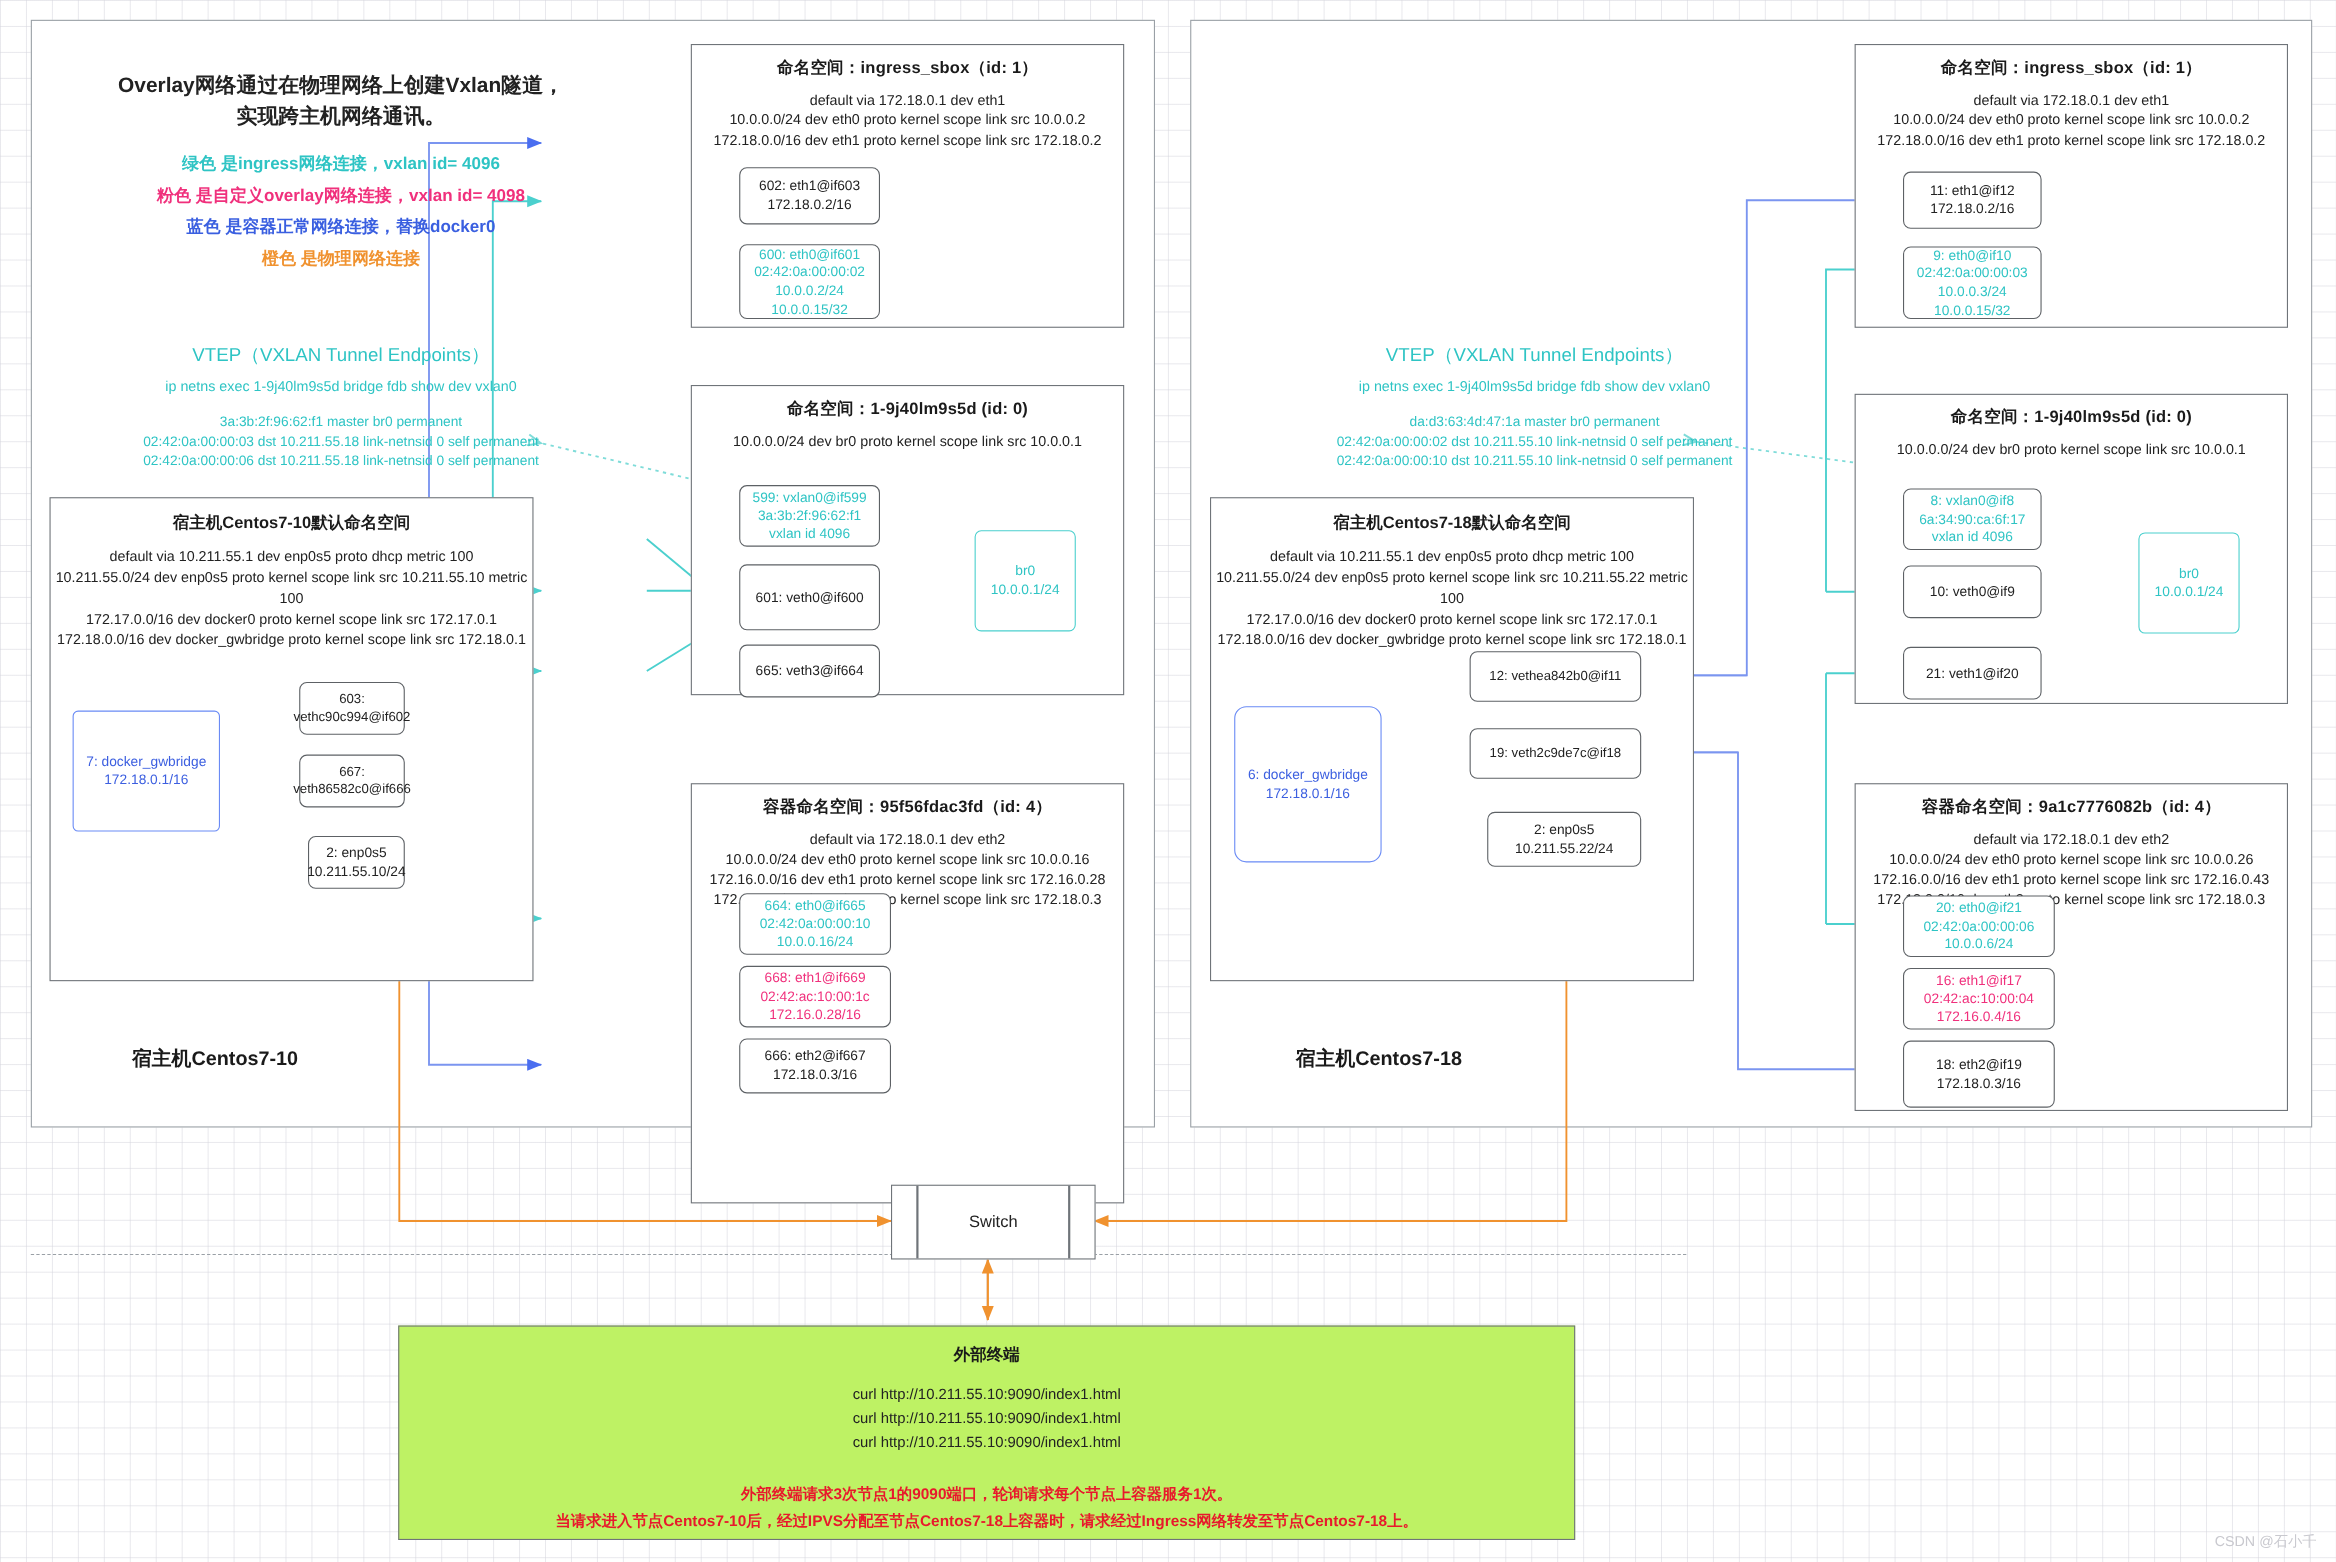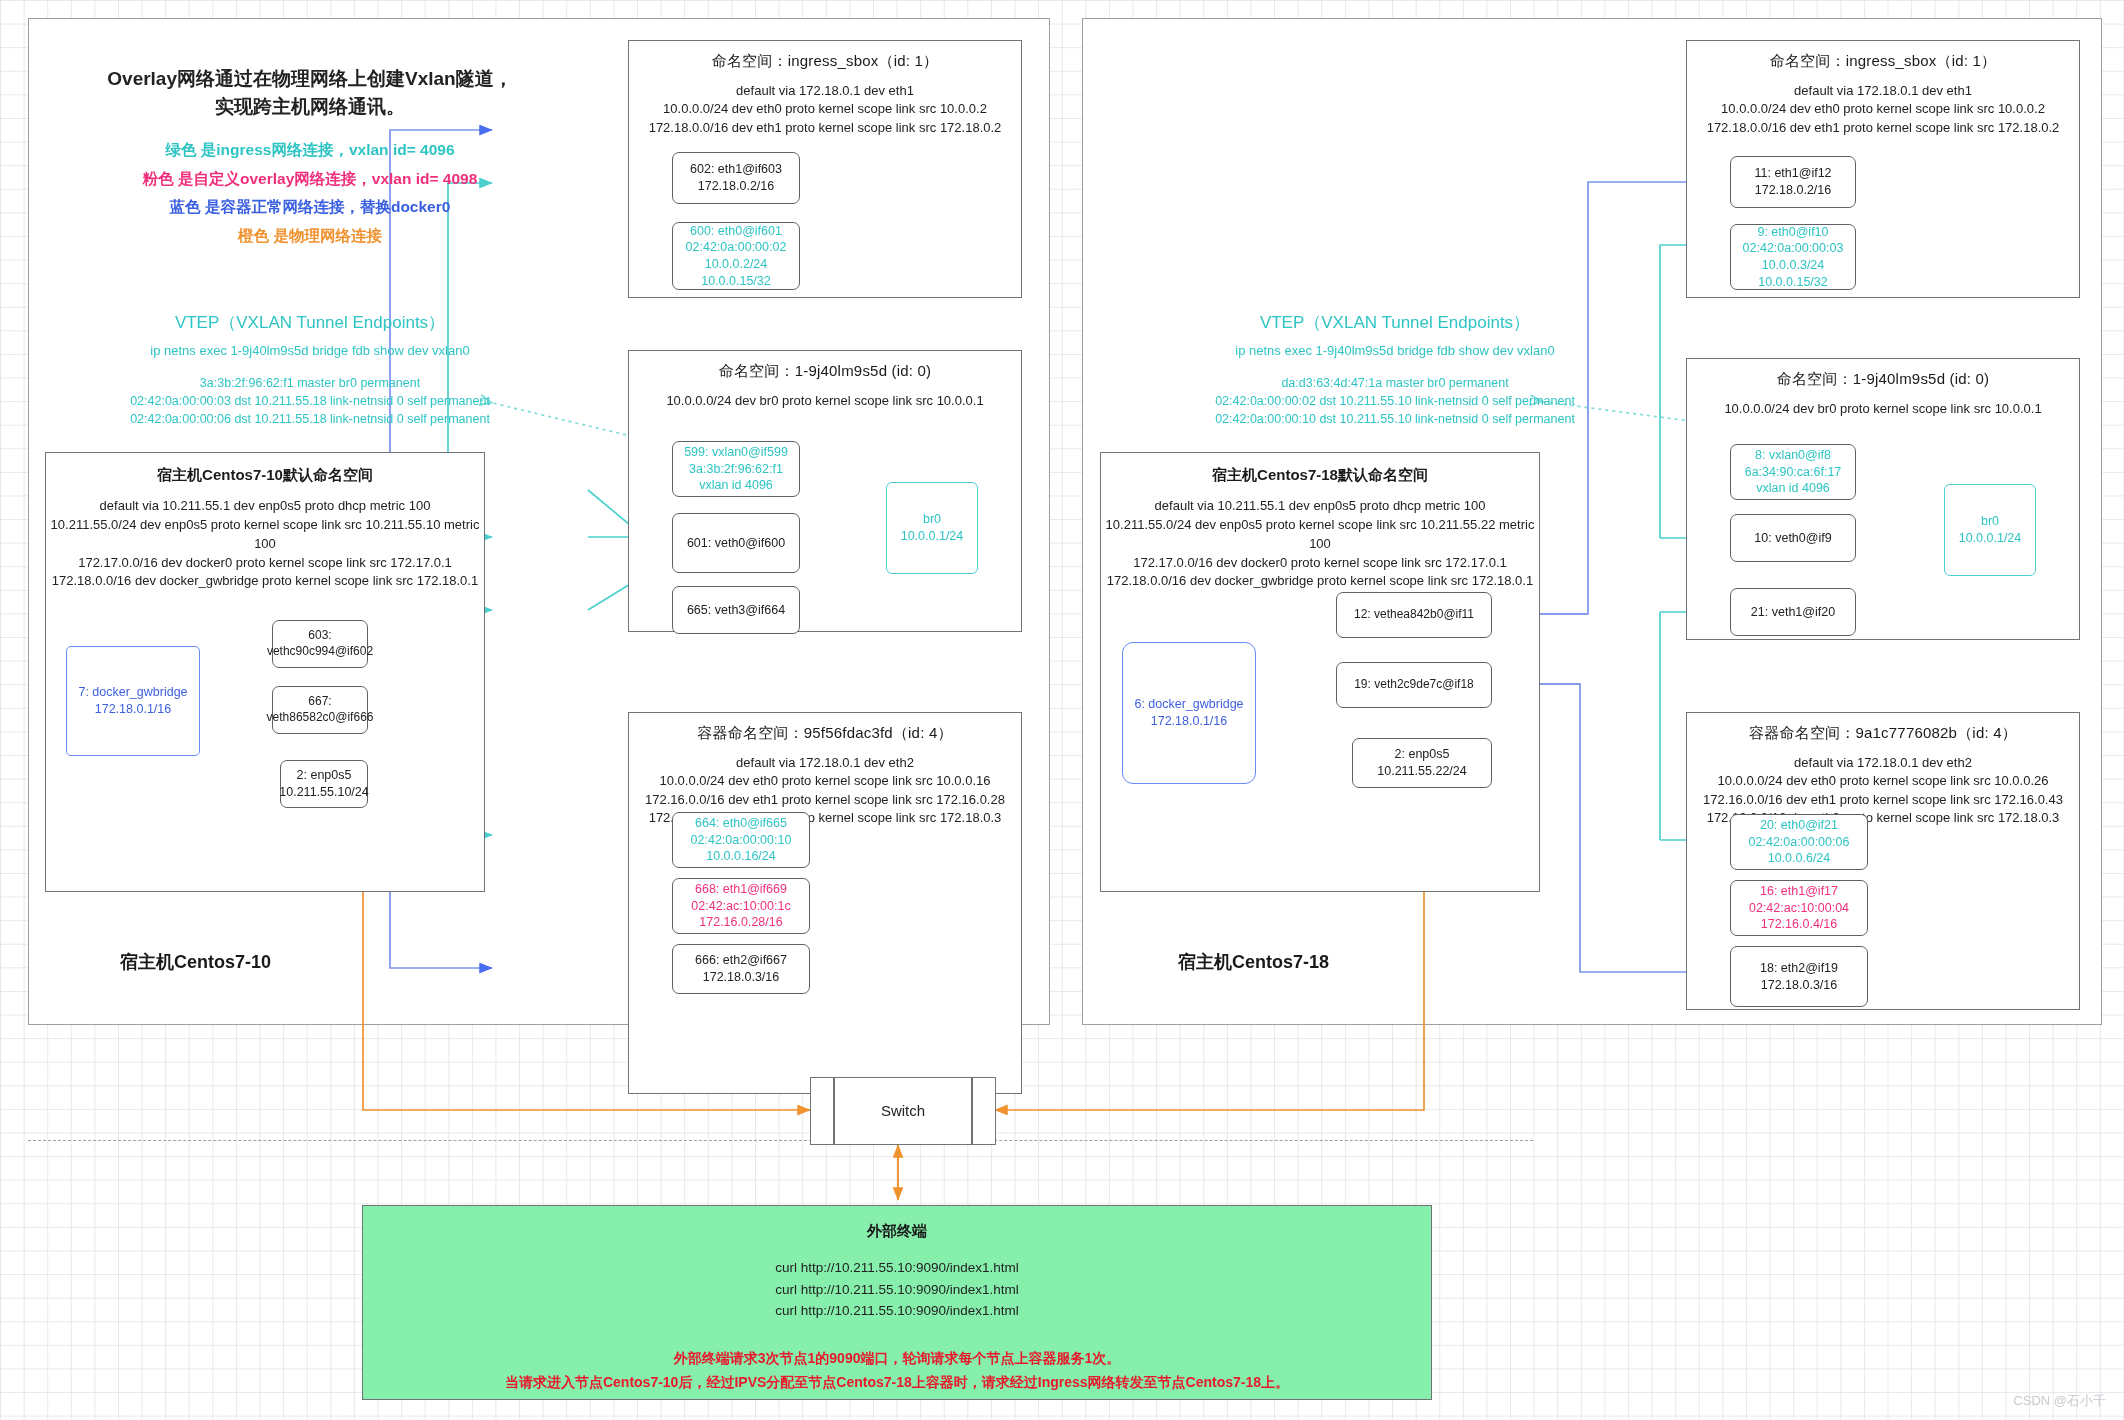--- a/index.html
+++ b/index.html
@@ -22,21 +22,21 @@
 
   
   .host-panel{
     position:absolute;border:1.4px solid #9aa0a6;background:#fff;z-index:1;
   }
   .inner-panel{
     position:absolute;border:1.4px solid #6f7479;background:#fff;z-index:3;
     box-sizing:border-box;
   }
   .ns-title{
-    text-align:center;font-weight:normal;font-size:15px;color:#1a1a1a;
+    text-align:center;font-weight:bold;font-size:15px;color:#1a1a1a;
     margin-top:11px;letter-spacing:.2px;
   }
   .ns-routes{
     text-align:center;font-size:13px;color:#222;line-height:1.42;margin-top:11px;
     white-space:pre-line;
   }
   .host-title{
     text-align:center;font-weight:bold;font-size:15px;color:#1a1a1a;margin-top:13px;
   }
   .host-routes{
@@ -76,21 +76,21 @@
   .lg-orange{color:#f0922f;}
 
   
   .vtep{position:absolute;text-align:center;z-index:3;color:#2ec4c4;}
   .vtep .t1{font-size:17px;line-height:1.5;}
   .vtep .t2{font-size:13px;line-height:1.5;margin-top:5px;}
   .vtep .t3{font-size:12.5px;line-height:1.45;margin-top:14px;white-space:pre-line;}
 
   
   .term-panel{
-    position:absolute;border:1.4px solid #6f7479;background:#86efac;z-index:3;box-sizing:border-box;
+    position:absolute;border:1.4px solid #6f7479;background:#bef264;z-index:3;box-sizing:border-box;
   }
   .term-title{text-align:center;font-weight:bold;font-size:15px;color:#1a1a1a;margin-top:16px;}
   .term-cmds{text-align:center;font-size:13.5px;color:#222;line-height:1.6;margin-top:16px;white-space:pre-line;}
   .term-note{text-align:center;font-size:14px;color:#e8192c;font-weight:bold;line-height:1.75;margin-top:24px;white-space:pre-line;}
 
   .watermark{
     position:absolute;right:18px;bottom:10px;font-size:13px;color:#c9c9cf;z-index:5;
   }
   .dash-divider{
     position:absolute;left:28px;top:1140px;width:1505px;height:0;

